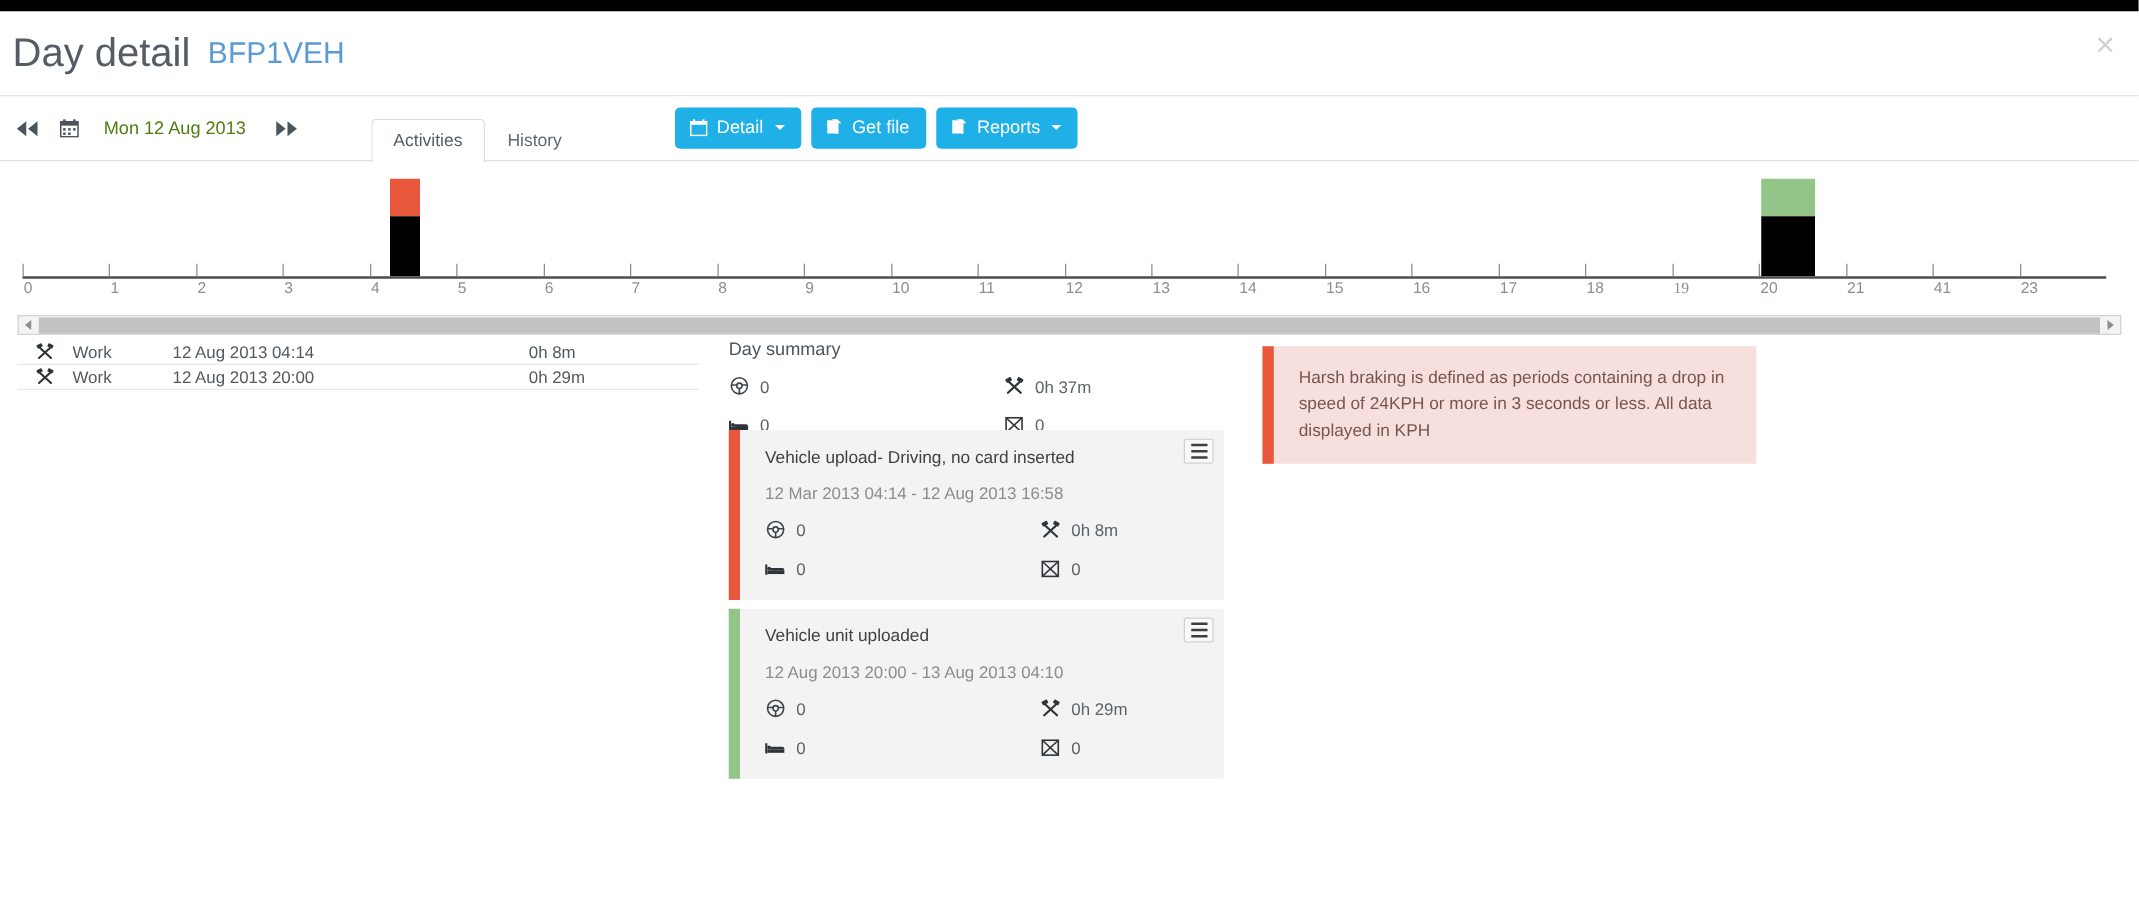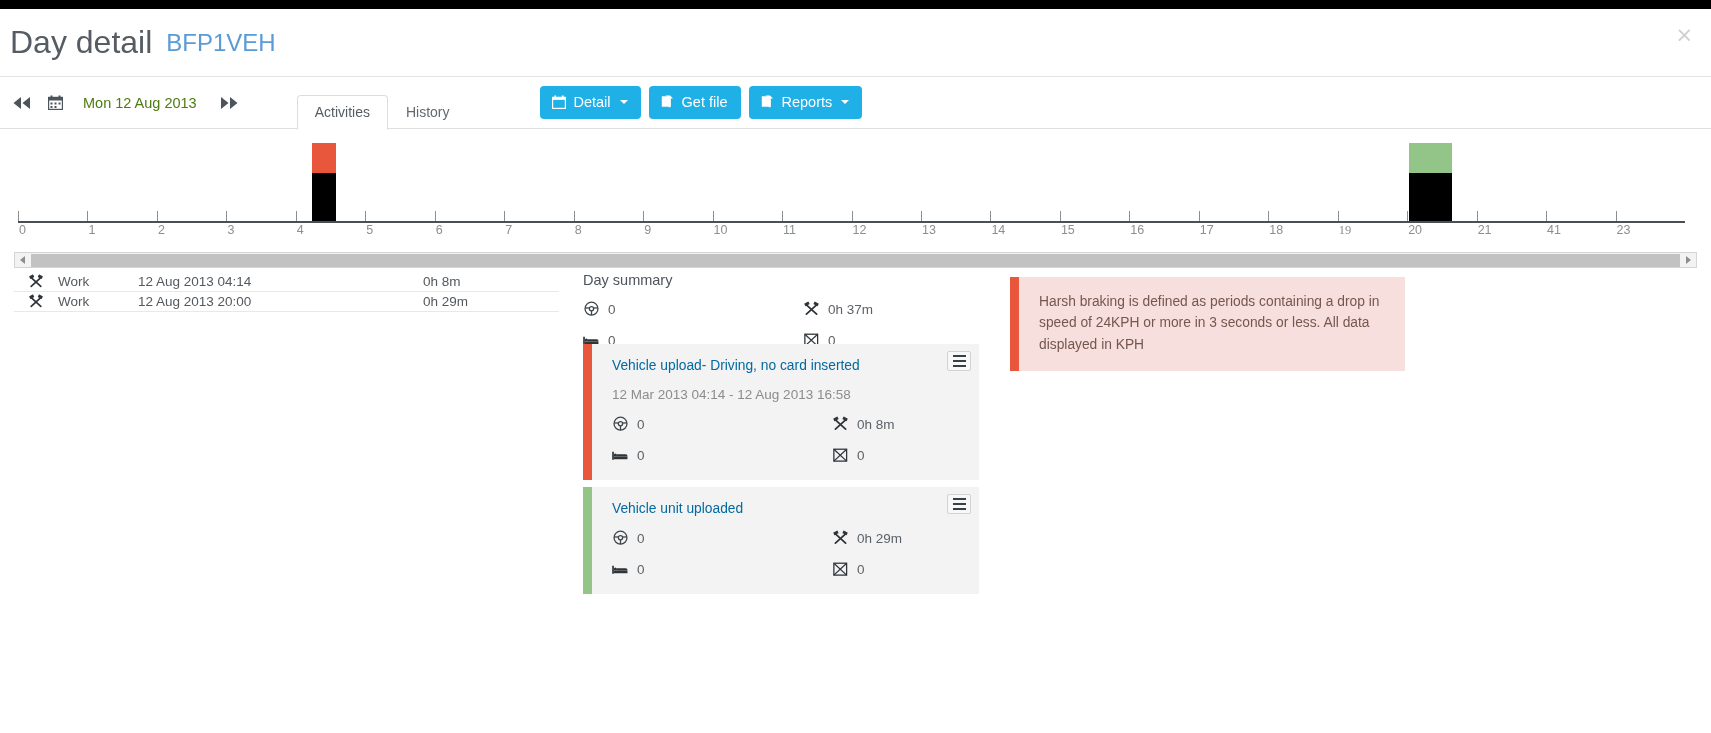--- a/index.html
+++ b/index.html
@@ -148,21 +148,21 @@
   .metric svg { display: block; flex: 0 0 auto; }
 
   
   .card {
     position: absolute; left: 583px; width: 396px;
     background: #f3f3f3;
     display: flex;
   }
   .card-stripe { width: 9px; flex: 0 0 9px; }
   .card-body { position: relative; flex: 1; padding: 14px 16px 16px 20px; }
-  .card-title { font-size: 13.8px; color: #0369a1; margin-bottom: 14px; }
+  .card-title { font-size: 13.8px; color: #404040; margin-bottom: 14px; }
   .card-sub { font-size: 13.5px; color: #8c8c8c; margin-bottom: 14px; }
   .card-menu {
     position: absolute; right: 8px; top: 7px;
     width: 24px; height: 20px;
     border: 1px solid #d2d2d2; background: #f8f8f8; border-radius: 2px;
     display: flex; flex-direction: column; justify-content: center;
     align-items: center; gap: 3px; cursor: pointer;
   }
   .card-menu i { display: block; width: 13px; height: 2px; background: #3a3f44; }
 
@@ -486,20 +486,21 @@
 
   <div class="card" id="card-1" style="top:215px;">
     <div class="card-stripe" style="background: rgb(146, 197, 135);"></div>
     <div class="card-body">
       <div class="card-menu">
           <i></i>
           <i></i>
           <i></i>
         </div>
       <div class="card-title">Vehicle unit uploaded</div>
+      <div class="card-sub">12 Aug 2013 20:00 - 13 Aug 2013 04:10</div>
       <div class="metric-grid">
           <div class="metric">
             <span style="display: inline-flex;">
               <svg width="17" height="17" viewBox="0 0 20 20">
                 <circle cx="10" cy="9" r="7.6" fill="none" stroke="#3f4449" stroke-width="1.5"></circle>
                 <circle cx="10" cy="9" r="2.5" fill="none" stroke="#3f4449" stroke-width="1.5"></circle>
                 <line x1="2.6" y1="8.2" x2="7.6" y2="8.2" stroke="#3f4449" stroke-width="1.5"></line>
                 <line x1="12.4" y1="8.2" x2="17.4" y2="8.2" stroke="#3f4449" stroke-width="1.5"></line>
                 <line x1="10" y1="11.5" x2="10" y2="16.6" stroke="#3f4449" stroke-width="1.5"></line>
               </svg>

